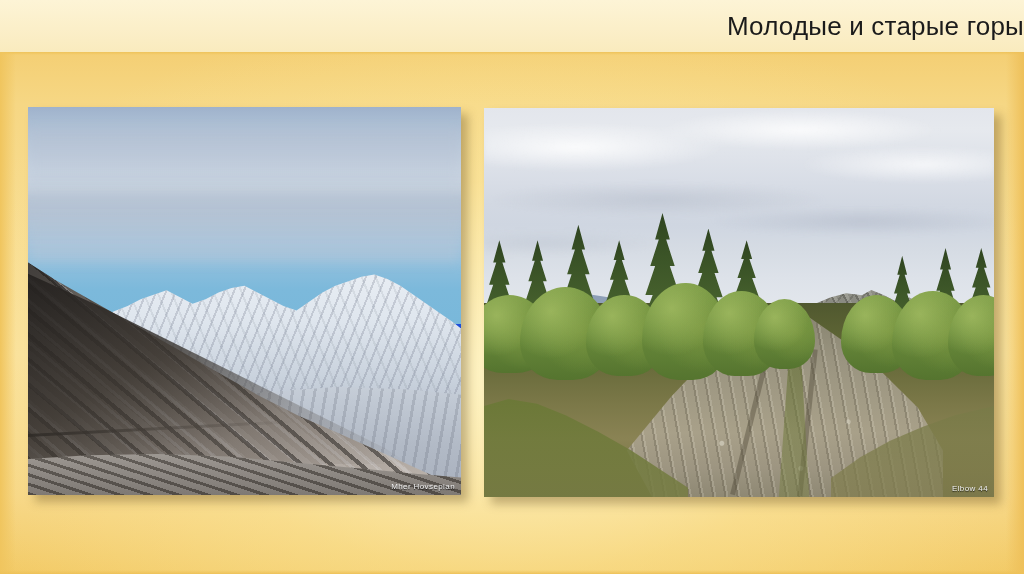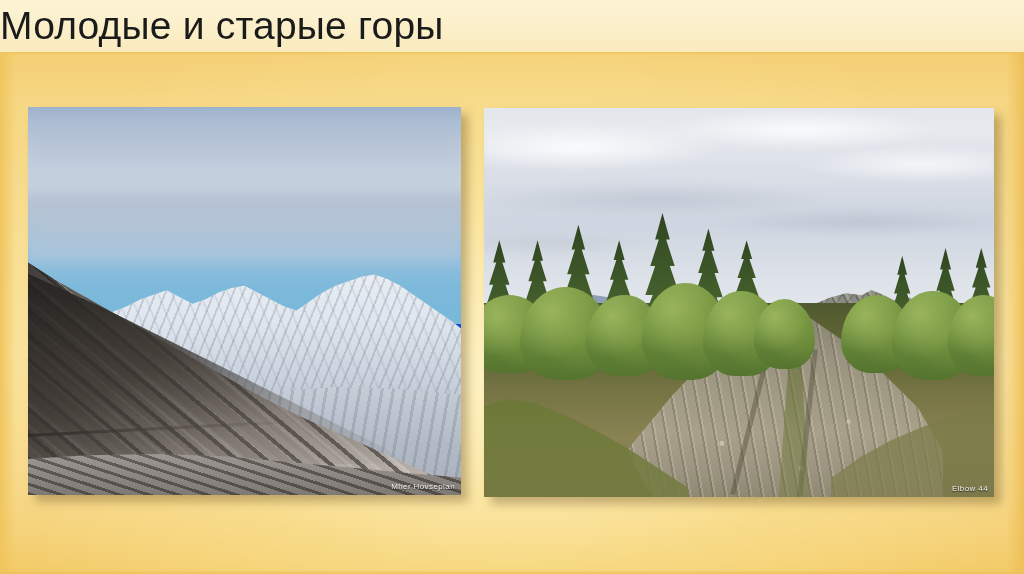--- a/index.html
+++ b/index.html
@@ -14,22 +14,22 @@
     background:#fbefcb;
   }
 
   
   .title-band{
     position:absolute;left:0;top:0;width:1024px;height:52px;
     background:linear-gradient(to bottom,#fdf4d6 0%,#fbefc9 55%,#f9ebbe 100%);
   }
   .title-text{
     position:absolute;left:0;top:4px;width:1024px;height:44px;
-    text-align:left;
-    font-size:39px;line-height:44px;
+    text-align:right;
+    font-size:26px;line-height:44px;
     color:#1b1b1b;
     letter-spacing:0.2px;
     font-weight:400;
     white-space:nowrap;
   }
 
   
   .body-area{
     position:absolute;left:0;top:52px;width:1024px;height:522px;
     background:

